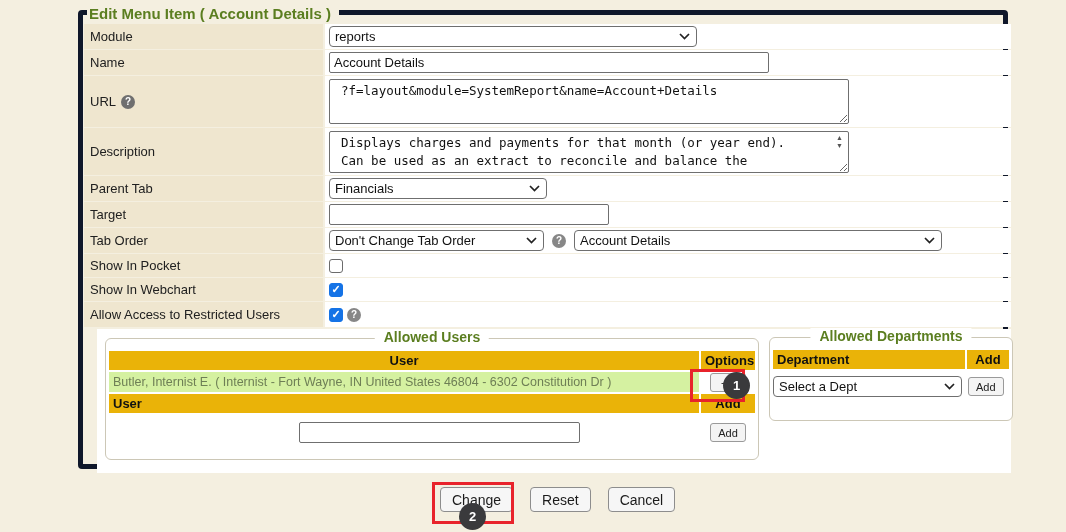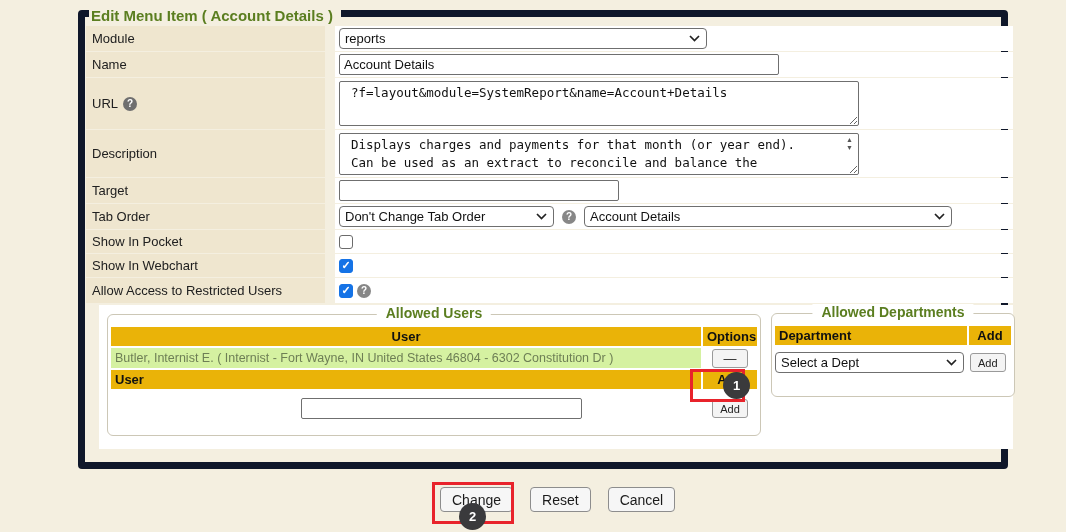--- a/index.html
+++ b/index.html
@@ -7,31 +7,31 @@
   body {
     font-family: "Liberation Sans", sans-serif;
     background: #f4efe0;
     overflow: hidden;
   }
   #app { position: relative; width: 1066px; height: 532px; }
 
   
   .main-fieldset {
     position: absolute; left: 78px; top: 10px; width: 930px; height: 459px;
-    border: 7px solid #0f172a; border-radius: 4px;
+    border: 5px solid #0f172a; border-radius: 4px;
   }
   .page-title {
     position: absolute; top: -10px; left: 4px;
     background: #f4efe0; padding: 0 8px 0 2px;
     font-size: 15px; font-weight: bold; color: #5b7e20; white-space: nowrap;
   }
 
   
   .form-rows { position: absolute; left: 1px; top: 9px; width: 927px; display: flex; flex-direction: column; gap: 1px; }
-  .frow { display: flex; gap: 10px; }
+  .frow { display: flex; gap: 2px; }
   .fcell-label {
     width: 239px; flex: none; background: #efe6cf;
     display: flex; align-items: center; gap: 5px;
     padding-left: 6px; font-size: 13px; color: #202020;
   }
   .fcell-value {
     flex: 1; background: #ffffff;
     display: flex; align-items: center; gap: 8px;
     padding-left: 4px;
   }
@@ -173,20 +173,33 @@
             <textarea class="ta-desc" spellcheck="false" style="">Displays charges and payments for that month (or year end).
 Can be used as an extract to reconcile and balance the</textarea>
             <span class="scroll-arrows">
               <span>▲</span>
               <span>▼</span>
             </span>
           </span>
         </div>
       </div>
 
+      <div class="frow h25">
+        <div class="fcell-label">Parent Tab</div>
+        <div class="fcell-value">
+          <div class="sel w-parent">
+            <span>Financials</span>
+            <span class="chev">
+              <svg width="11" height="7" viewBox="0 0 11 7">
+                  <path d="M1 1 L5.5 5.5 L10 1" stroke="#222" stroke-width="1.7" fill="none"></path>
+                </svg>
+            </span>
+          </div>
+        </div>
+      </div>
 
       <div class="frow h25">
         <div class="fcell-label">Target</div>
         <div class="fcell-value">
           <input type="text" class="inp-target" value="" style="">
         </div>
       </div>
 
       <div class="frow h25">
         <div class="fcell-label">Tab Order</div>

